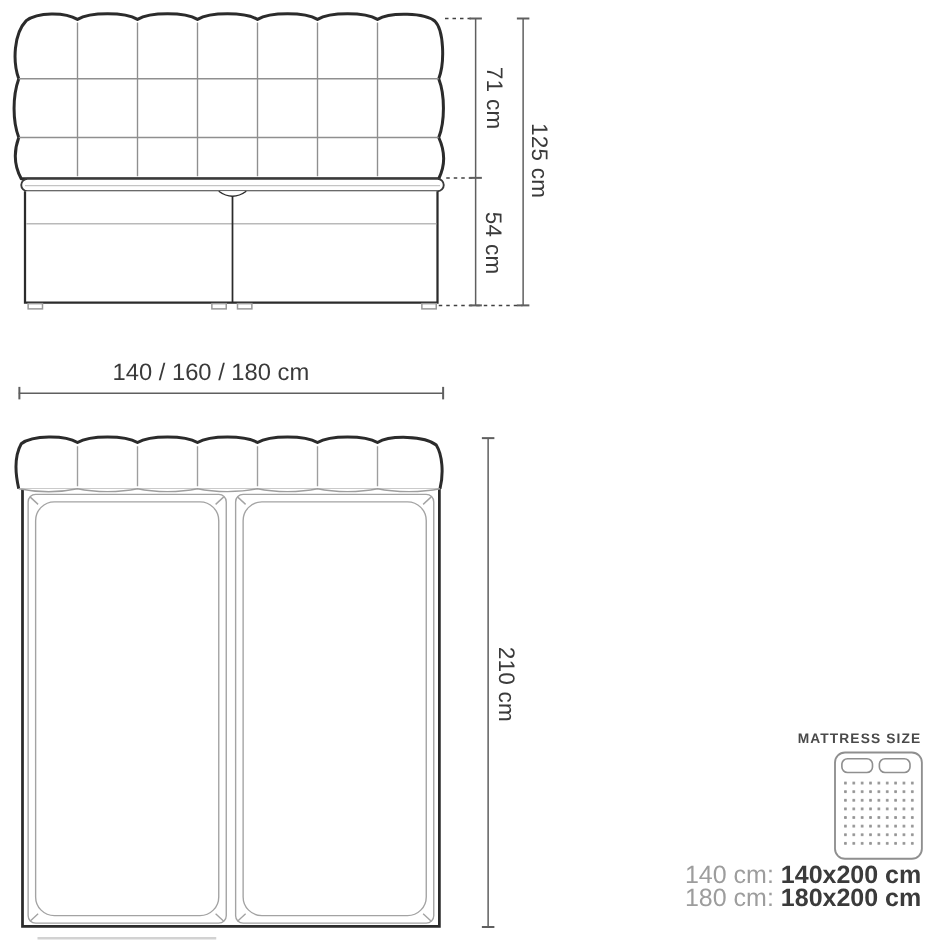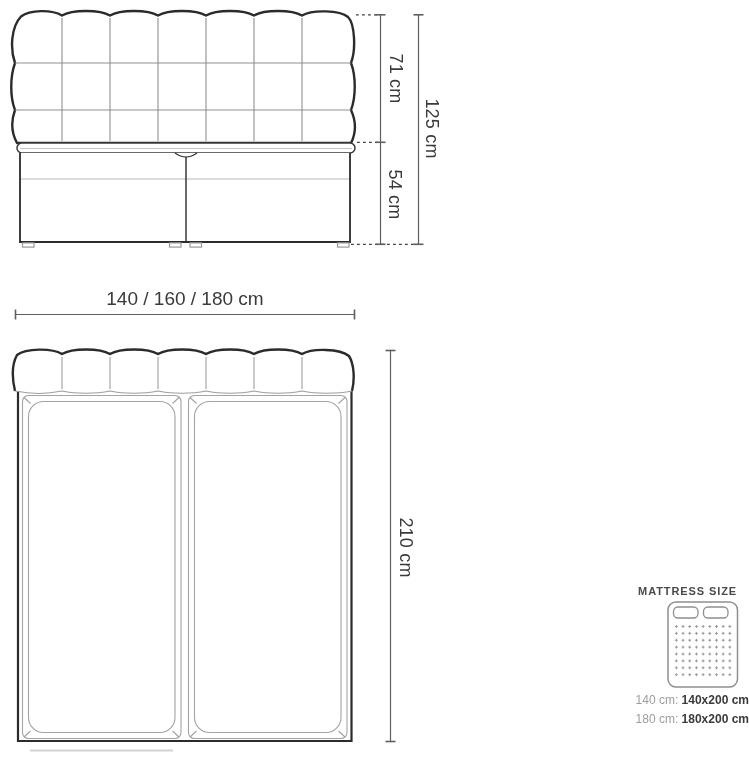--- a/index.html
+++ b/index.html
@@ -7,33 +7,33 @@
     position:relative;width:749px;height:758px;background:#ffffff;
     font-family:"Liberation Sans","DejaVu Sans",sans-serif;overflow:hidden;
   }
   .stage svg{position:absolute;left:0;top:0;}
   .label{position:absolute;color:#3a3a3a;white-space:nowrap;}
   .vlabel{
     position:absolute;color:#3a3a3a;white-space:nowrap;text-align:center;
     transform:rotate(90deg);transform-origin:center center;
   }
   .dim-text{font-size:18px;letter-spacing:.2px;}
-  .width-label{font-size:19px;text-align:center;width:190px;}
+  .width-label{font-size:19px;text-align:left;width:190px;}
   .legend-title{
     position:absolute;right:12px;top:585px;font-size:11px;font-weight:600;
     color:#4a4a4a;letter-spacing:.9px;text-align:left;
   }
   .mattress-dots{
     position:absolute;left:672px;top:622px;width:62px;height:57px;
     background-image:radial-gradient(circle,#969696 1px,transparent 1.35px);
     background-size:6.7px 6.9px;background-position:1px 1px;
   }
   .legend-rows{
-    position:absolute;right:0;top:691px;text-align:left;
-    font-size:12px;line-height:19.4px;
+    position:absolute;right:12px;top:691px;text-align:left;
+    font-size:20px;line-height:19.4px;
   }
   .legend-row .lbl{color:#9d9d9d;font-weight:400;}
   .legend-row .val{color:#3b3b3b;font-weight:700;}
 </style>
 </head>
 <body>
 
 <div class="stage">
 
   <svg width="749" height="758" viewBox="0 0 749 758">

